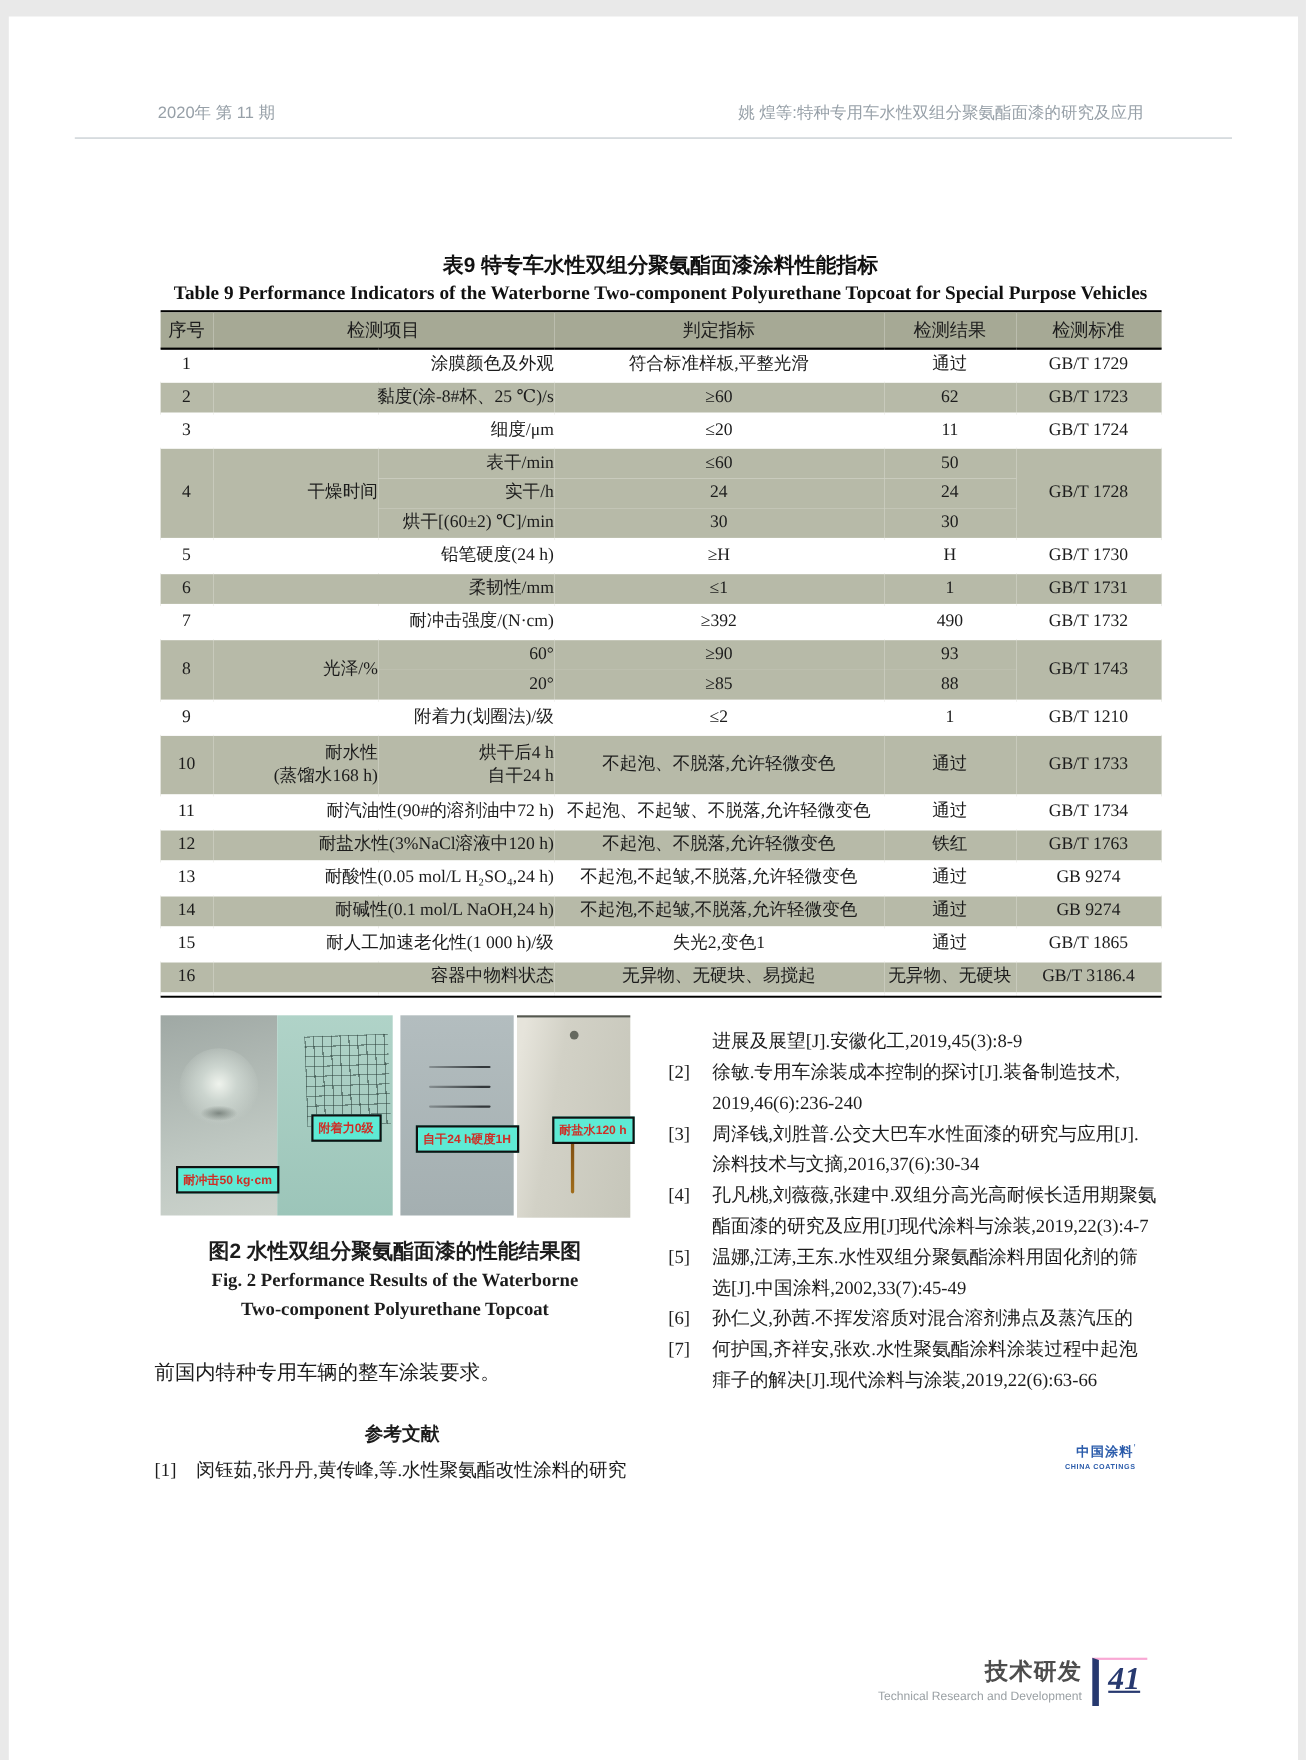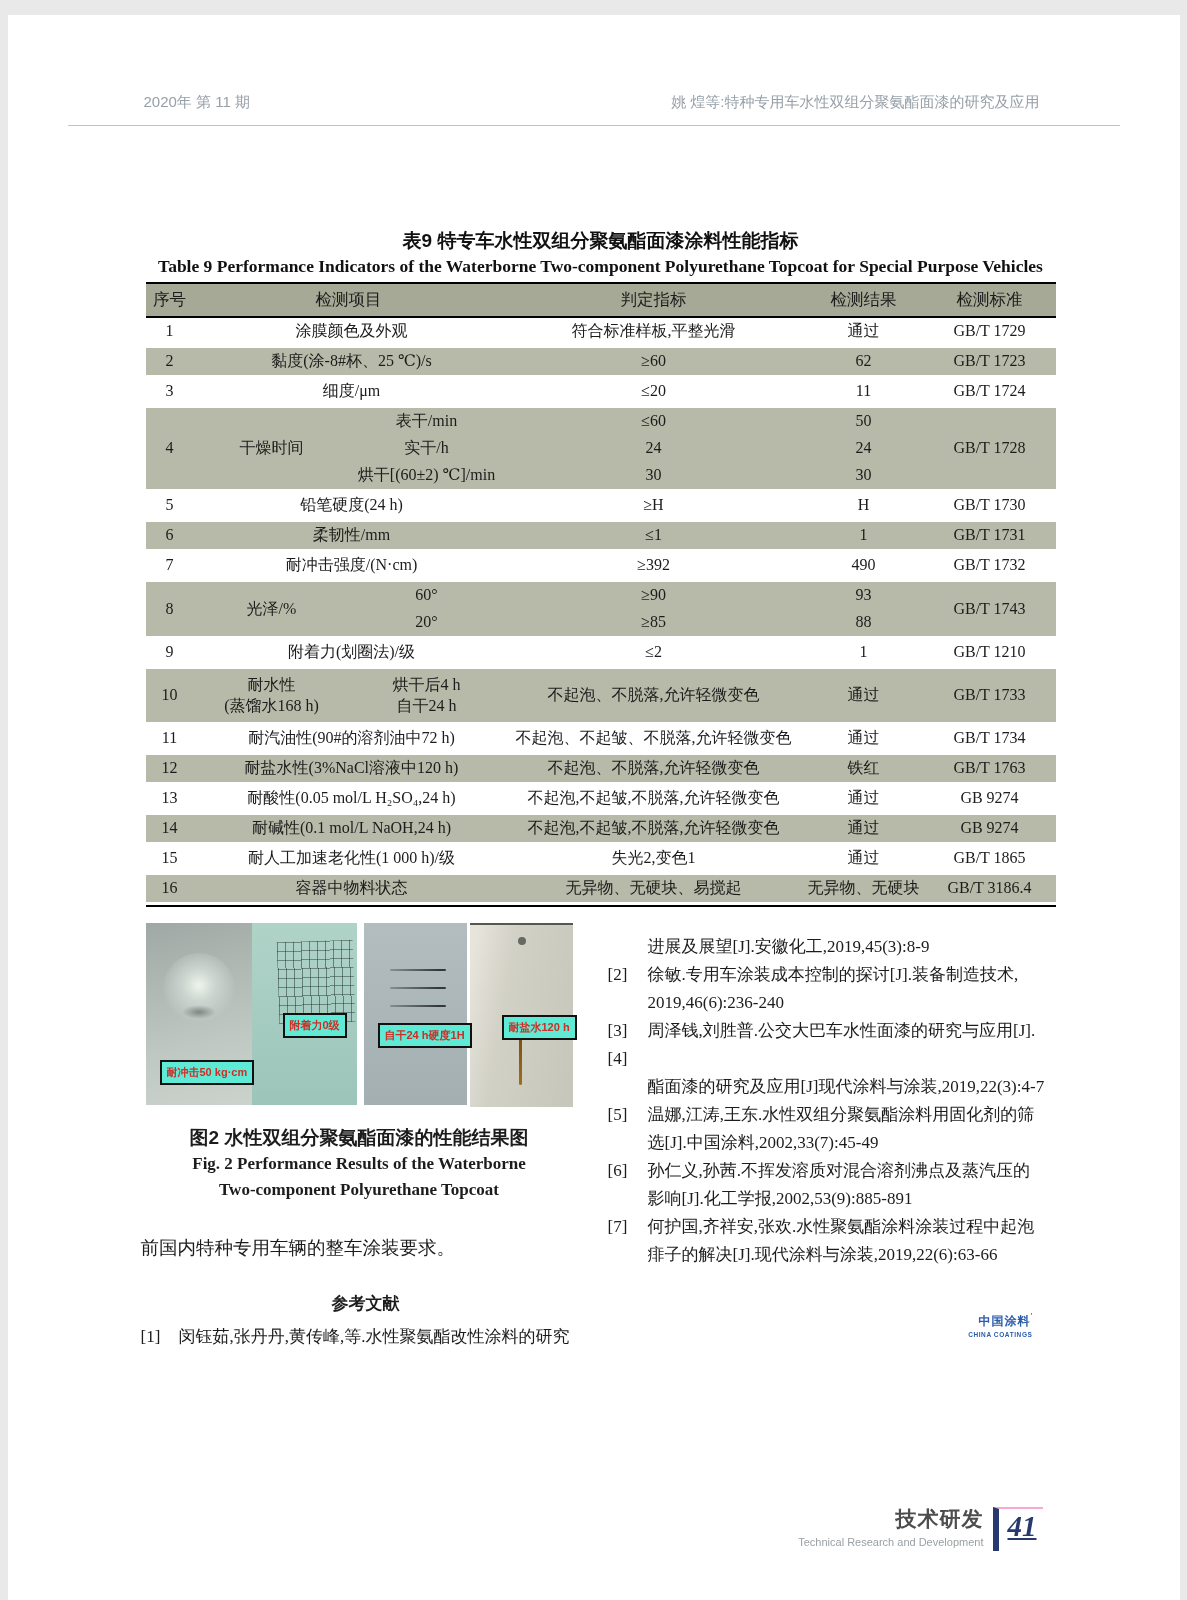--- a/index.html
+++ b/index.html
@@ -21,21 +21,21 @@
 
   
   .tablewrap{position:absolute;left:138px;top:267px;width:910px;
              border-top:2px solid #000;border-bottom:2px solid #000;}
   table.perf{border-collapse:collapse;width:100%;table-layout:fixed;font-size:16px;line-height:1.15;}
   table.perf th{height:30px;background:#a6a995;font-weight:normal;text-align:center;
                 border-bottom:2px solid #000;font-size:16.5px;}
   table.perf td{height:27px;text-align:center;white-space:nowrap;padding:0;vertical-align:middle;}
   table.perf tr.shade td{background:#b7baa8;}
   table.perf td.gend{border-bottom:3px solid #fff;}
-  table.perf td.left{text-align:center;padding-left:6px;}
+  table.perf td.left{text-align:right;padding-left:6px;}
   table.perf td.ml{white-space:pre-line;line-height:1.3;}
 
   
   .figure{position:absolute;left:138px;top:908px;width:427px;height:182px;}
   .panel{position:absolute;top:0;height:182px;}
   .p1{left:0;width:106px;background:linear-gradient(165deg,#9fa8a4,#bfc8c2 65%,#ccd3cc);}
   .p2{left:106px;width:105px;background:linear-gradient(#b0d3c8,#9cc5b9);}
   .p3{left:218px;width:103px;background:linear-gradient(#b3bdbf,#a4afb1);}
   .p4{left:324px;width:103px;background:linear-gradient(100deg,#e6e4db 6%,#d2d1c6 35%,#c6c6ba);border-top:2px solid #55584f;}
   .dent{position:absolute;left:17px;top:30px;width:72px;height:72px;border-radius:50%;
@@ -289,26 +289,26 @@
   <div class="refhead">参考文献</div>
   <div class="refleft">
     <span class="lab">[1]</span><span>闵钰茹,张丹丹,黄传峰,等.水性聚氨酯改性涂料的研究</span>
   </div>
 
   <div class="refright" id="refright">
       <div class="refline"><span class="lab"></span><span>进展及展望[J].安徽化工,2019,45(3):8-9</span></div>
       <div class="refline"><span class="lab">[2]</span><span>徐敏.专用车涂装成本控制的探讨[J].装备制造技术,</span></div>
       <div class="refline"><span class="lab"></span><span>2019,46(6):236-240</span></div>
       <div class="refline"><span class="lab">[3]</span><span>周泽钱,刘胜普.公交大巴车水性面漆的研究与应用[J].</span></div>
-      <div class="refline"><span class="lab">[4]</span></div>
+      <div class="refline"><span class="lab"></span><span>涂料技术与文摘,2016,37(6):30-34</span></div>
+      <div class="refline"><span class="lab">[4]</span><span>孔凡桃,刘薇薇,张建中.双组分高光高耐候长适用期聚氨</span></div>
       <div class="refline"><span class="lab"></span><span>酯面漆的研究及应用[J]现代涂料与涂装,2019,22(3):4-7</span></div>
       <div class="refline"><span class="lab">[5]</span><span>温娜,江涛,王东.水性双组分聚氨酯涂料用固化剂的筛</span></div>
       <div class="refline"><span class="lab"></span><span>选[J].中国涂料,2002,33(7):45-49</span></div>
       <div class="refline"><span class="lab">[6]</span><span>孙仁义,孙茜.不挥发溶质对混合溶剂沸点及蒸汽压的</span></div>
-      <div class="refline"><span class="lab"></span><span>影响[J].化工学报,2002,53(9):885-891</span></div>
       <div class="refline"><span class="lab">[7]</span><span>何护国,齐祥安,张欢.水性聚氨酯涂料涂装过程中起泡</span></div>
       <div class="refline"><span class="lab"></span><span>痱子的解决[J].现代涂料与涂装,2019,22(6):63-66</span></div>
     </div>
 
   <div class="cclogo">
     <div><span class="zh">中国涂料</span><span class="mk">’</span></div>
     <div class="en">CHINA COATINGS</div>
   </div>
 
   <div class="footer">

